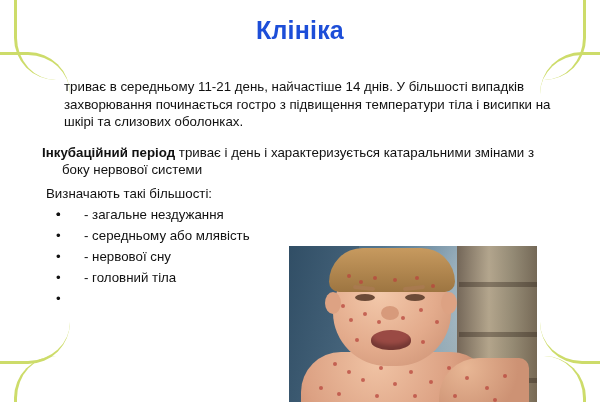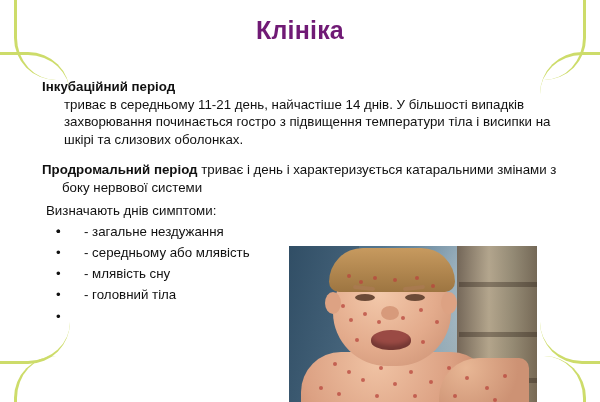--- a/index.html
+++ b/index.html
@@ -57,21 +57,21 @@
   }
 
   .slide-title {
     position: absolute;
     left: 0;
     top: 16px;
     width: 600px;
     text-align: center;
     font-size: 25px;
     font-weight: bold;
-    color: #701a75;
+    color: #1d4ed8;
     letter-spacing: 0.2px;
   }
 
   .body-block {
     position: absolute;
     left: 42px;
     top: 78px;
     width: 516px;
     font-size: 13.3px;
     line-height: 1.32;
@@ -277,50 +277,47 @@
   <div class="frame-arc arc-top"></div>
   <div class="frame-arc arc-left"></div>
   <div class="frame-arc arc-bottom"></div>
   <div class="frame-arc arc-right"></div>
 
   <div class="slide-title">Клініка</div>
 
   <div class="body-block">
 
     <div class="para">
+      <span class="hang">триває в середньому 11-21 день, найчастіше 14 днів. У більшості випадків захворювання починається гостро з підвищення температури тіла і висипки на шкірі та слизових оболонках.</span>
+    </div>
+
+    <div class="para second">
       <span class="indent">
         <span class="lead">Інкубаційний період</span>
-      </span>
-      <span class="hang">триває в середньому 11-21 день, найчастіше 14 днів. У більшості випадків захворювання починається гостро з підвищення температури тіла і висипки на шкірі та слизових оболонках.</span>
-    </div>
-
-    <div class="para second">
-      <span class="indent">
-        <span class="lead">Продромальний період</span>
         <span>триває і день і характеризується катаральними змінами з боку нервової системи</span>
       </span>
     </div>
 
-    <div class="sub-head">Визначають днів симптоми:</div>
+    <div class="sub-head">Визначають такі більшості:</div>
 
     <ul class="symptoms">
       <li>
         <span class="bullet">•</span>
       </li>
       <li>
         <span class="bullet">•</span>
         <span>- загальне нездужання</span>
       </li>
       <li>
         <span class="bullet">•</span>
         <span>- середньому або млявість</span>
       </li>
       <li>
         <span class="bullet">•</span>
-        <span>- млявість сну</span>
+        <span>- нервової сну</span>
       </li>
       <li>
         <span class="bullet">•</span>
         <span>- головний тіла</span>
       </li>
       <li>
         <span class="bullet">•</span>
       </li>
     </ul>
 

